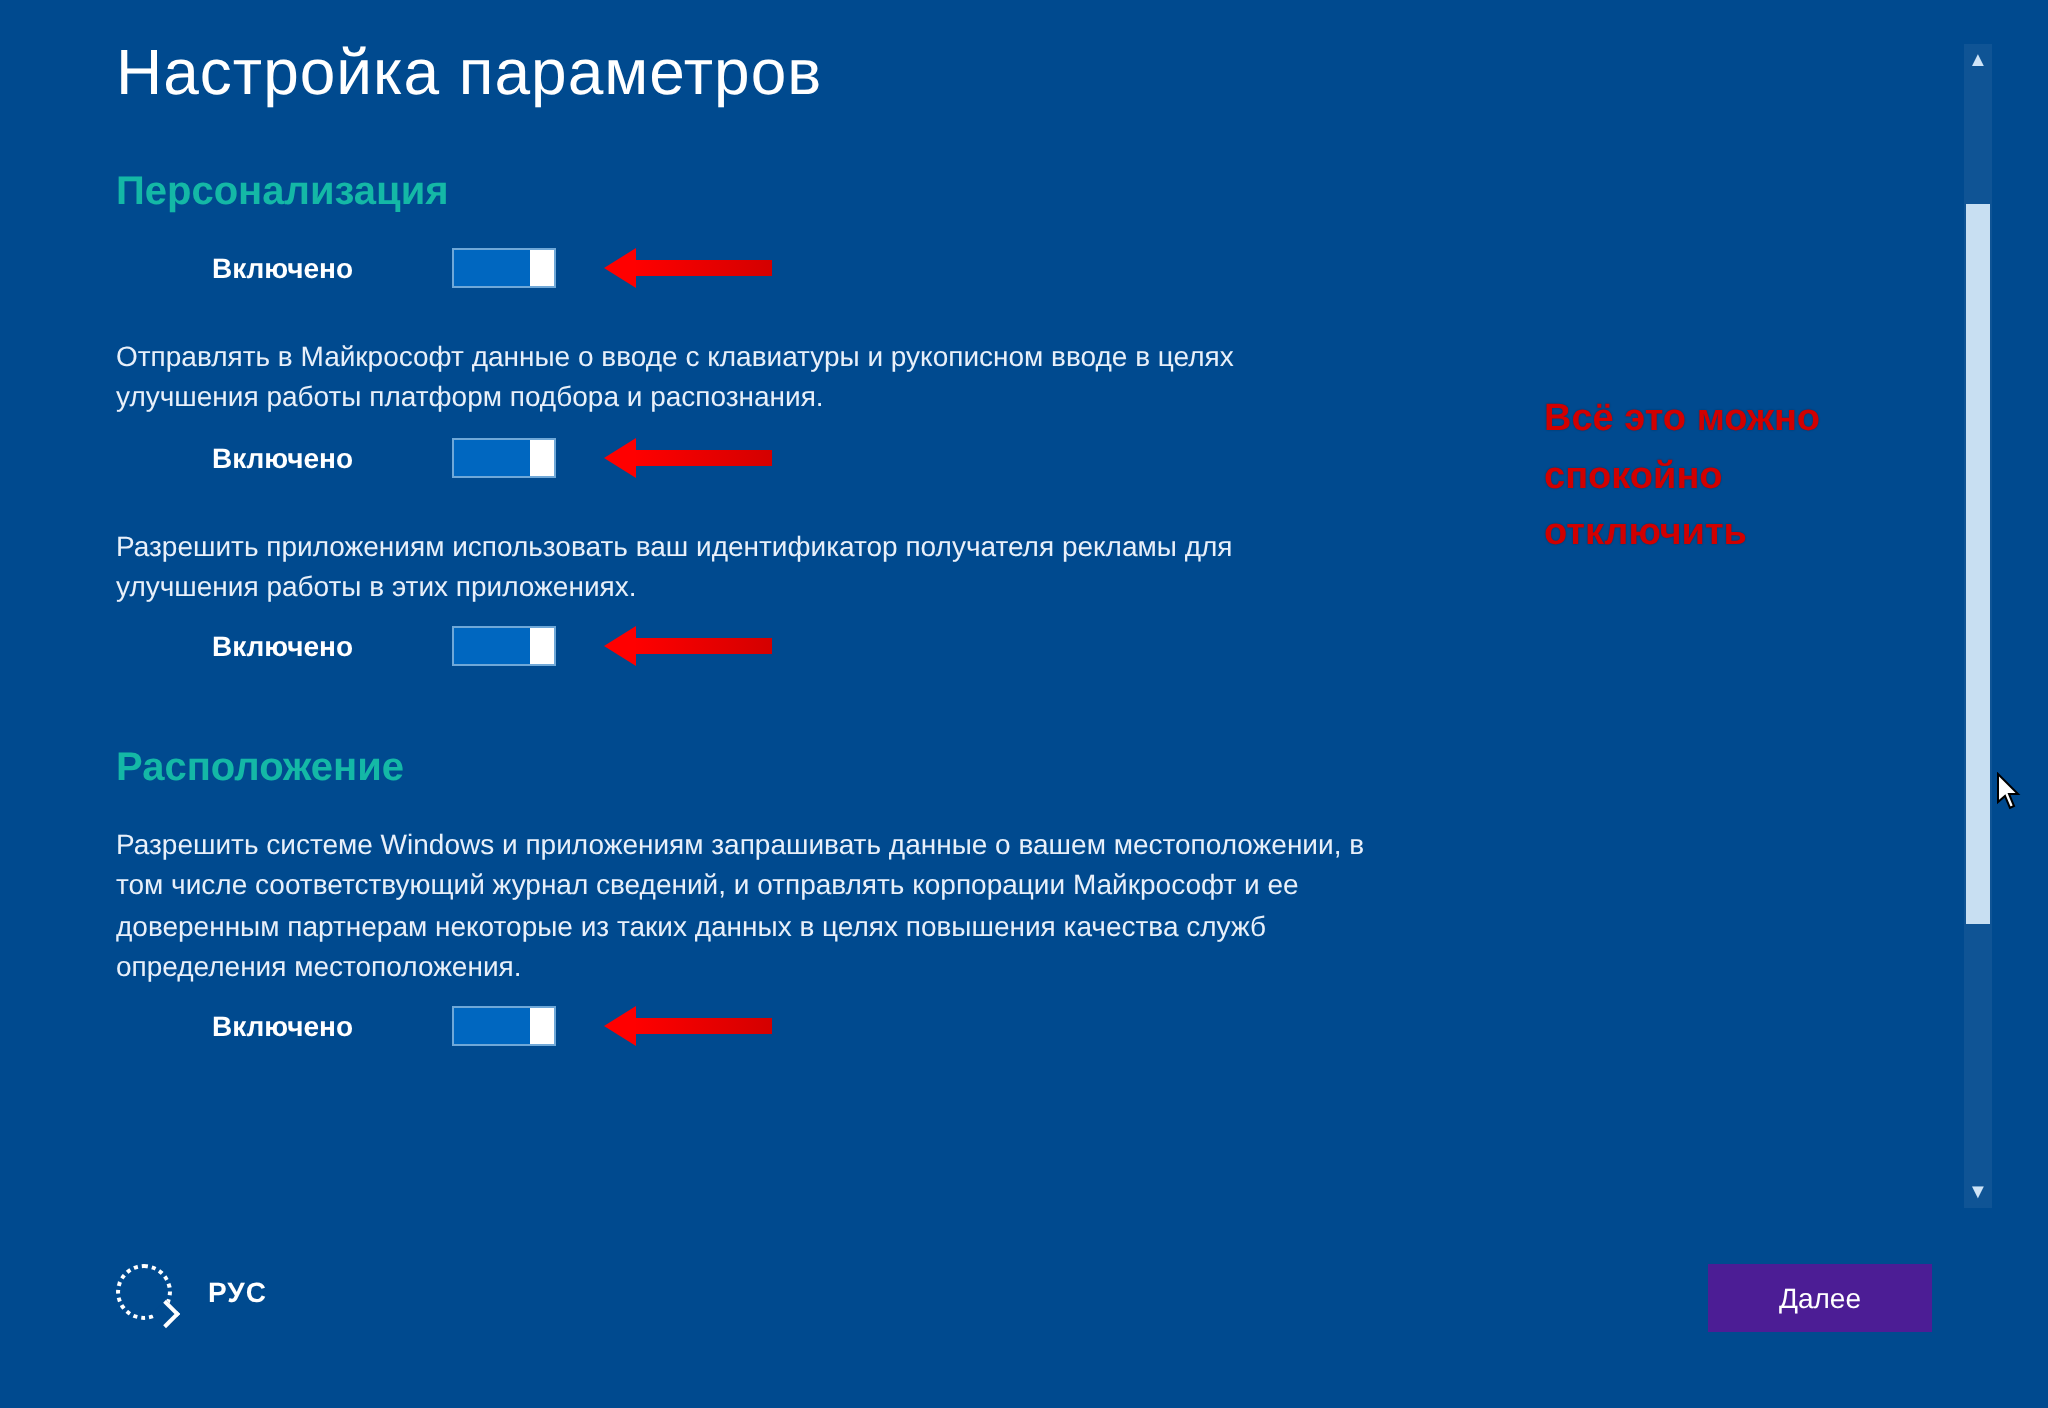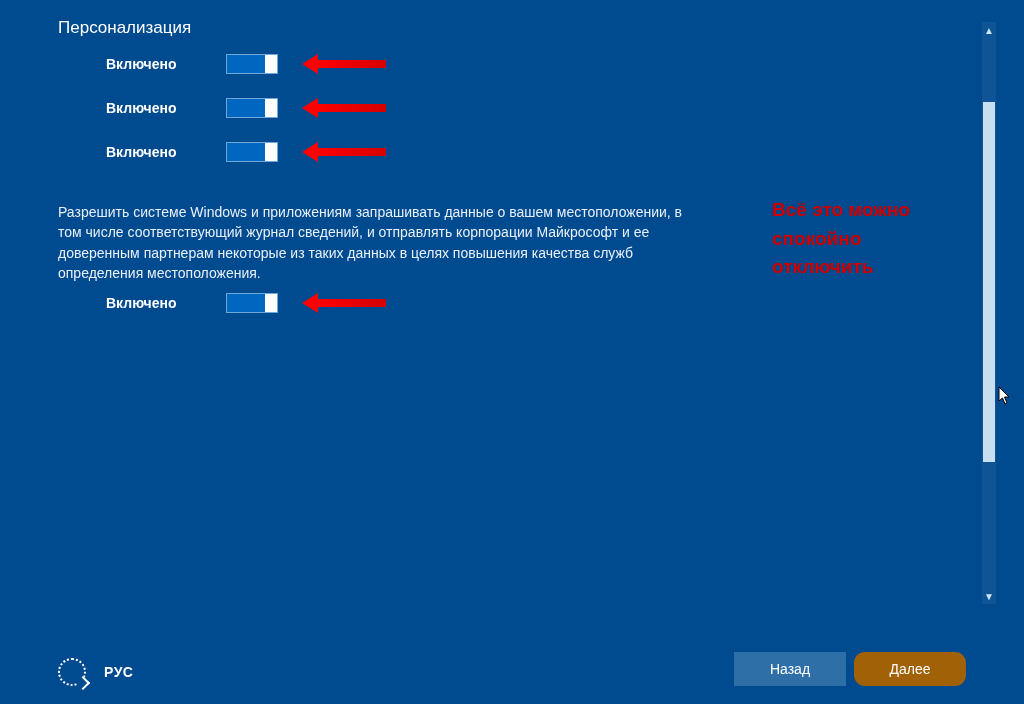--- a/index.html
+++ b/index.html
@@ -15,24 +15,24 @@
     padding: 18px 58px 0 58px;
   }
   h1.title {
     font-weight: 300;
     font-size: 32px;
     letter-spacing: 0.5px;
     margin-bottom: 30px;
     color: #ffffff;
   }
   .section-heading {
-    font-weight: 400;
-    font-size: 17px;
+    font-weight: 700;
+    font-size: 20px;
     margin-bottom: 16px;
-    color: #ffffff;
+    color: #14b8a6;
   }
   .section { margin-bottom: 40px; }
   .option {
     max-width: 590px;
     margin-bottom: 24px;
   }
   .option-desc {
     font-size: 14px;
     line-height: 1.45;
     color: #e8f0fa;
@@ -91,21 +91,21 @@
     color: #d10000;
     text-shadow: 0 0 1px rgba(0,0,0,0.3);
     pointer-events: none;
   }
   
   .bottombar {
     position: absolute;
     left: 0; right: 0; bottom: 0;
     height: 72px;
     display: flex;
-    align-items: flex-end;
+    align-items: flex-start;
     padding: 0 58px 18px 58px;
   }
   .bottom-left {
     display: flex;
     align-items: center;
     gap: 18px;
   }
   .ease-icon {
     width: 28px; height: 28px;
     position: relative;
@@ -129,21 +129,21 @@
   .btn {
     min-width: 112px;
     height: 34px;
     border: none;
     font-size: 14px;
     color: #fff;
     cursor: pointer;
     font-family: inherit;
   }
   .btn-back { background: #2e6fa8; }
-  .btn-next { background: #a16207; border-radius: 11px; }
+  .btn-next { background: #4c1d95; }
   
   .scrollbar {
     position: absolute;
     right: 28px;
     top: 22px;
     width: 14px;
     bottom: 100px;
     background: rgba(255,255,255,0.06);
   }
   .scrollbar .arrowbtn {
@@ -168,56 +168,60 @@
     width: 14px; height: 20px;
     pointer-events: none;
   }
   .cursor svg { width: 100%; height: 100%; }
 </style>
 </head>
 <body>
 
 <div class="page">
 
+  <h1 class="title">Настройка параметров</h1>
 
   <div class="section">
     <div class="section-heading">Персонализация</div>
 
     <div class="option">
       <div class="option-row">
         <span class="state-label">Включено</span>
         <div class="toggle">
             <div class="knob"></div>
           </div>
         <div class="arrow"></div>
       </div>
     </div>
 
     <div class="option">
+      <div class="option-desc">Отправлять в Майкрософт данные о вводе с клавиатуры и рукописном вводе в целях улучшения работы платформ подбора и распознания.</div>
       <div class="option-row">
         <span class="state-label">Включено</span>
         <div class="toggle">
             <div class="knob"></div>
           </div>
         <div class="arrow"></div>
       </div>
     </div>
 
     <div class="option">
+      <div class="option-desc">Разрешить приложениям использовать ваш идентификатор получателя рекламы для улучшения работы в этих приложениях.</div>
       <div class="option-row">
         <span class="state-label">Включено</span>
         <div class="toggle">
             <div class="knob"></div>
           </div>
         <div class="arrow"></div>
       </div>
     </div>
   </div>
 
   <div class="section">
+    <div class="section-heading">Расположение</div>
 
     <div class="option" style="max-width:630px">
       <div class="option-desc">Разрешить системе Windows и приложениям запрашивать данные о вашем местоположении, в том числе соответствующий журнал сведений, и отправлять корпорации Майкрософт и ее доверенным партнерам некоторые из таких данных в целях повышения качества служб определения местоположения.</div>
       <div class="option-row">
         <span class="state-label">Включено</span>
         <div class="toggle">
             <div class="knob"></div>
           </div>
         <div class="arrow"></div>
       </div>
@@ -234,21 +238,20 @@
 
   <div class="bottombar">
     <div class="bottom-left">
       <div class="ease-icon">
         <div class="circ"></div>
           <div class="ptr"></div>
       </div>
       <span class="lang-label">РУС</span>
     </div>
     <div class="bottom-right">
-      <button class="btn btn-back">Назад</button>
       <button class="btn btn-next">Далее</button>
     </div>
   </div>
 
   <div class="cursor">
     <svg viewBox="0 0 14 20">
         <path d="M1 1 L1 15 L4.5 12 L7 18 L9 17 L6.5 11 L11 11 Z" fill="#fff" stroke="#000" stroke-width="1"></path>
       </svg>
   </div>
 

